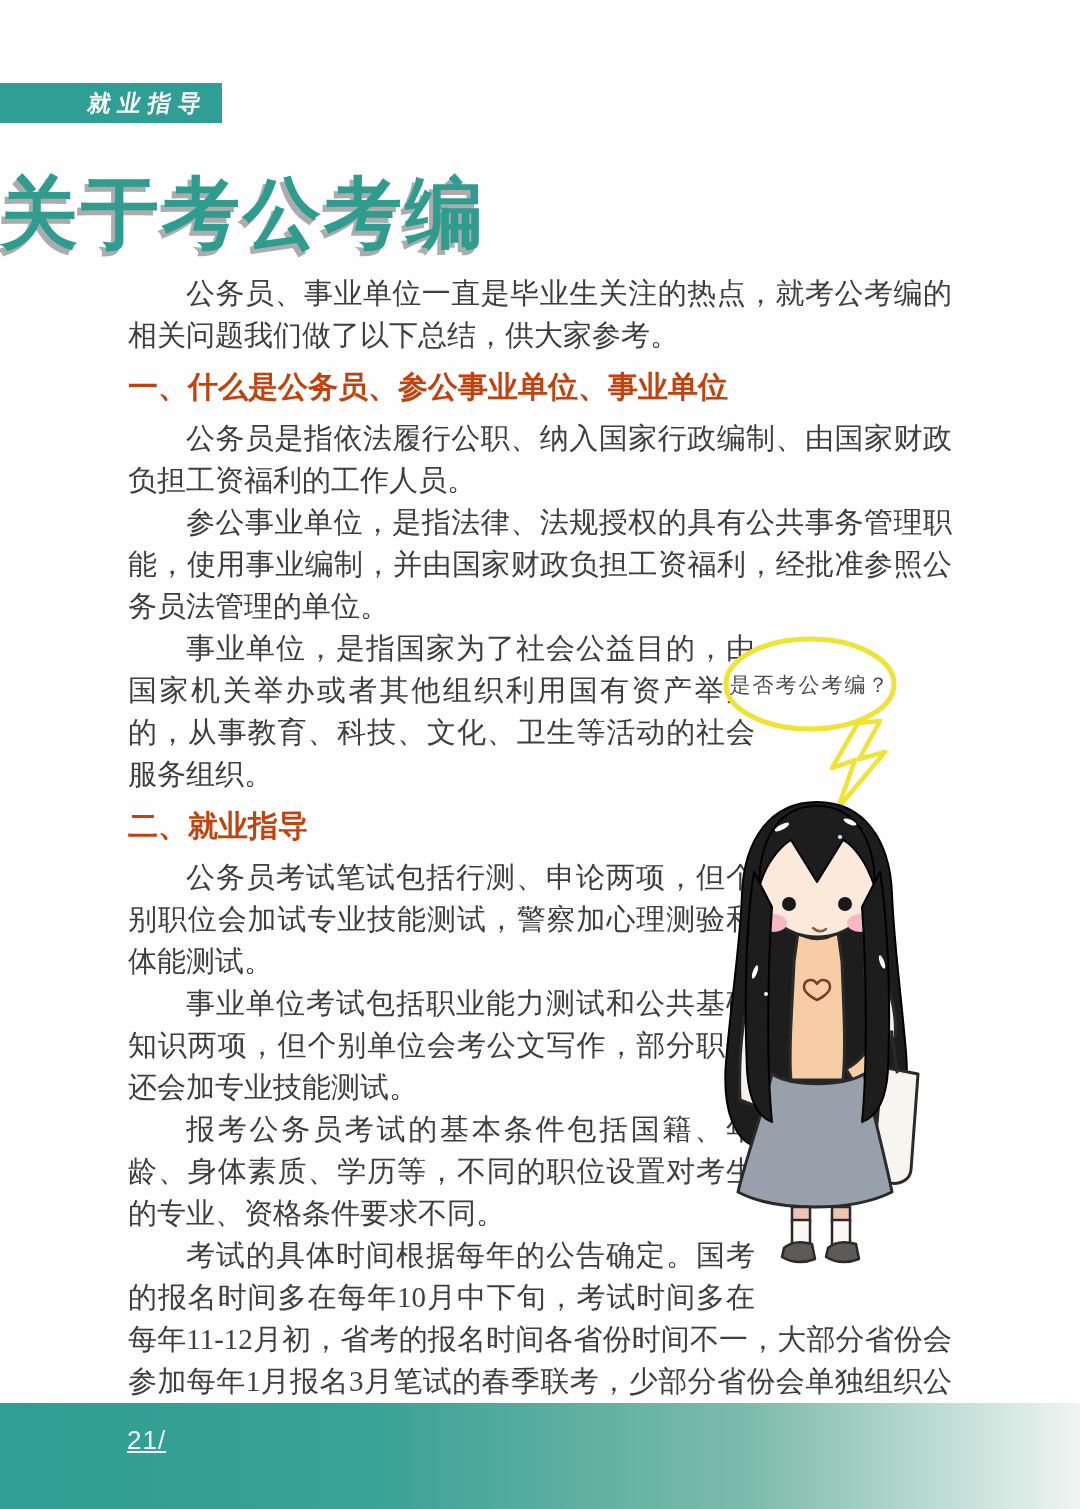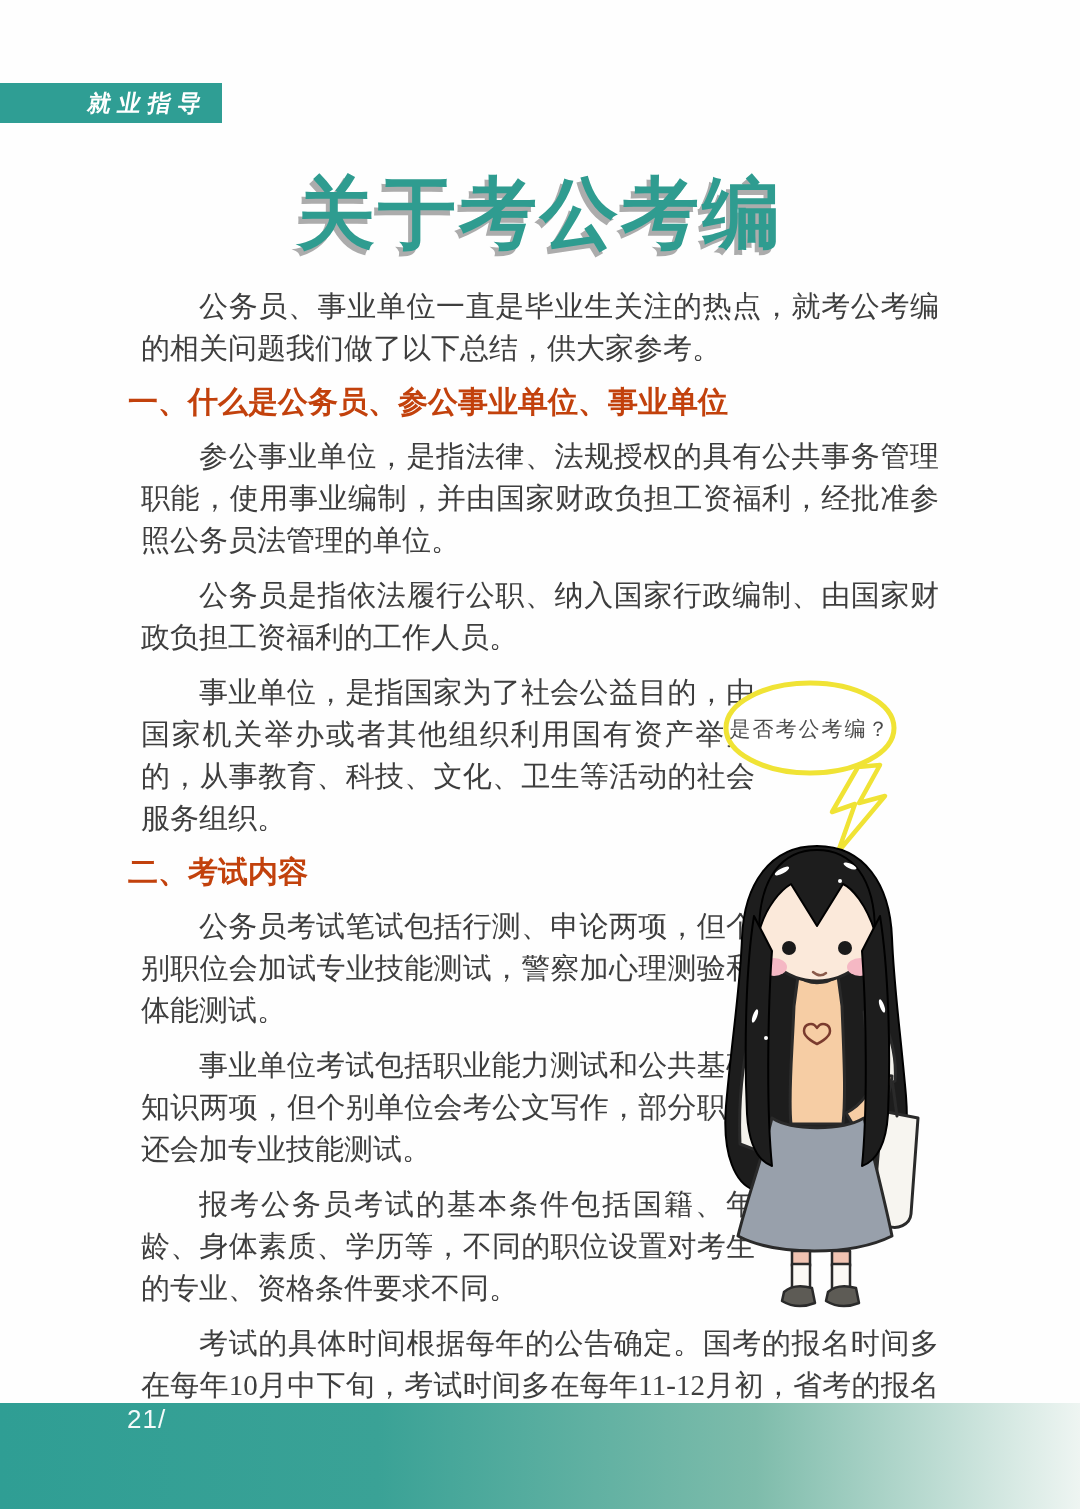--- a/index.html
+++ b/index.html
@@ -21,35 +21,34 @@
   }
   .badge span{
     color:#ffffff;font-size:23px;font-weight:bold;
     letter-spacing:7px;
     transform:skewX(-10deg);
     font-family:"Liberation Serif",serif;
   }
   
   .title{
     position:absolute;top:162px;left:0;width:100%;
-    text-align:center;
     font-family:"Liberation Sans","DejaVu Sans",sans-serif;
     font-weight:900;
     font-size:78px;
     letter-spacing:3px;
     color:#2f9c90;
     text-shadow:-4px 5px 0 rgba(90,90,90,0.5);
   }
   
   .content{
     position:absolute;left:128px;top:272px;width:824px;
     font-size:29px;line-height:42px;color:#3e3e3e;
     text-align:justify;
   }
-  .content p{margin:13px;text-indent:2em;}
+  .content p{margin:0;text-indent:2em;}
   .content h2{
     margin:11px 0 10px;
     font-family:"Liberation Sans","DejaVu Sans",sans-serif;
     font-size:30px;line-height:40px;
     color:#c2410c;font-weight:bold;
     text-indent:0;
   }
   
   .illu-float{
     float:right;
@@ -65,44 +64,44 @@
   .bubble-text{
     font-family:"Liberation Serif","DejaVu Serif",serif;
     font-size:21px;fill:#4d4d4d;letter-spacing:2px;
   }
   
   .footer{
     position:absolute;left:0;bottom:0;width:1080px;height:106px;
     background:linear-gradient(90deg,#2f9e94 0%,#3aa296 35%,#7ebcab 70%,#eef5f2 100%);
   }
   .footer .pagenum{
-    position:absolute;left:127px;top:1px;
+    position:absolute;left:127px;top:22px;
     color:rgba(255,255,255,0.95);
     font-family:"Liberation Sans","DejaVu Sans",sans-serif;
-    font-size:26px;letter-spacing:1px;
+    font-size:26px;letter-spacing:1px;text-decoration:underline;
   }
 </style>
 </head>
 <body>
 
 <div class="page">
 
   <div class="badge">
     <span>就业指导</span>
   </div>
 
   <div class="title">关于考公考编</div>
 
   <div class="content">
 
     <p>公务员、事业单位一直是毕业生关注的热点，就考公考编的相关问题我们做了以下总结，供大家参考。</p>
 
     <h2>一、什么是公务员、参公事业单位、事业单位</h2>
+    <p>公务员是指依法履行公职、纳入国家行政编制、由国家财政负担工资福利的工作人员。</p>
     <p>参公事业单位，是指法律、法规授权的具有公共事务管理职能，使用事业编制，并由国家财政负担工资福利，经批准参照公务员法管理的单位。</p>
-    <p>公务员是指依法履行公职、纳入国家行政编制、由国家财政负担工资福利的工作人员。</p>
 
     <div class="illu-float">
       <svg width="260" height="655" viewBox="0 0 260 655">
 
         <g>
           <ellipse cx="118" cy="62" rx="84" ry="45" fill="#ffffff" stroke="#f0e335" stroke-width="5"></ellipse>
           <text class="bubble-text" x="118" y="70" text-anchor="middle">是否考公考编？</text>
           <path d="M166,101 L140,146 L163,138 L146,186 L193,130 L167,137 L188,99 Z" fill="#ffffff" stroke="#f0e335" stroke-width="4.5" stroke-linejoin="round"></path>
         </g>
 
@@ -152,21 +151,21 @@
             <ellipse cx="190" cy="340" rx="7" ry="2.2" transform="rotate(70 190 340)"></ellipse>
             <circle cx="148" cy="215" r="2"></circle>
             <circle cx="74" cy="372" r="2"></circle>
           </g>
         </g>
       </svg>
     </div>
 
     <p>事业单位，是指国家为了社会公益目的，由国家机关举办或者其他组织利用国有资产举办的，从事教育、科技、文化、卫生等活动的社会服务组织。</p>
 
-    <h2>二、考试内容</h2>
+    <h2>二、就业指导</h2>
     <p>公务员考试笔试包括行测、申论两项，但个别职位会加试专业技能测试，警察加心理测验和体能测试。</p>
     <p>事业单位考试包括职业能力测试和公共基础知识两项，但个别单位会考公文写作，部分职位还会加专业技能测试。</p>
 
     <p>报考公务员考试的基本条件包括国籍、年龄、身体素质、学历等，不同的职位设置对考生的专业、资格条件要求不同。</p>
 
     <p>考试的具体时间根据每年的公告确定。国考的报名时间多在每年10月中下旬，考试时间多在每年11-12月初，省考的报名时间各省份时间不一，大部分省份会参加每年1月报名3月笔试的春季联考，少部分省份会单独组织公务员招考，另外还有部分省份在下半年会组织当年第二次的公务员考试。</p>
 
   </div>
 
   <div class="footer">

